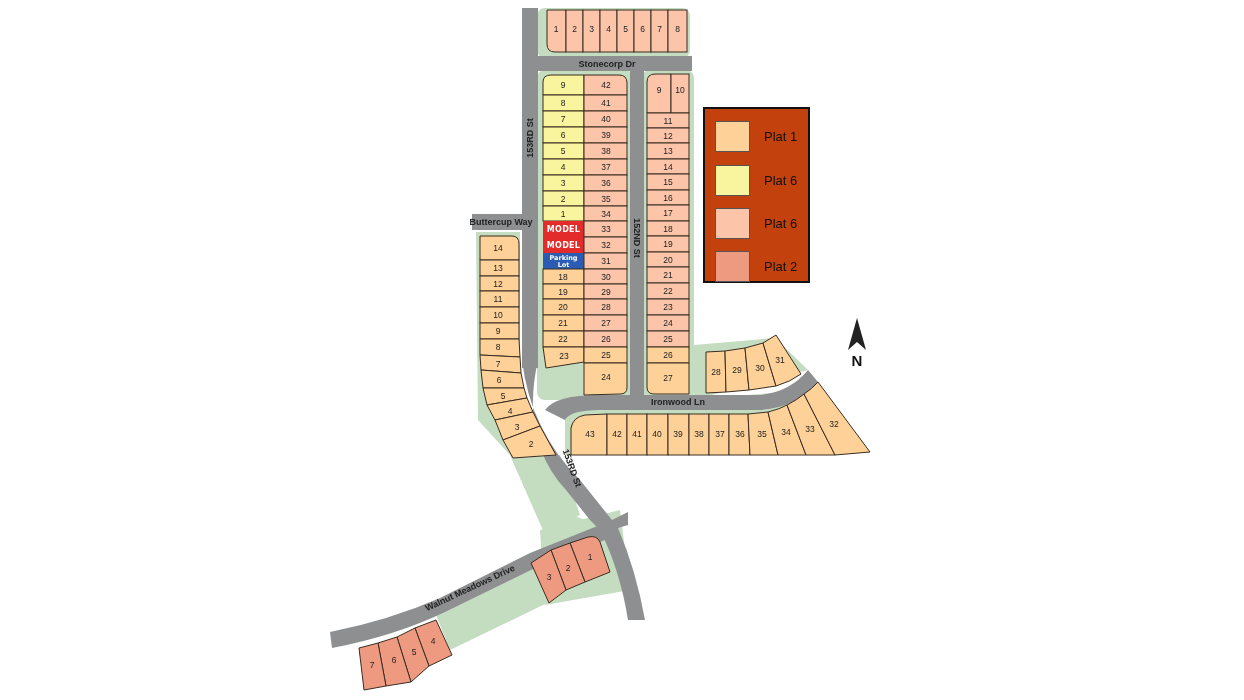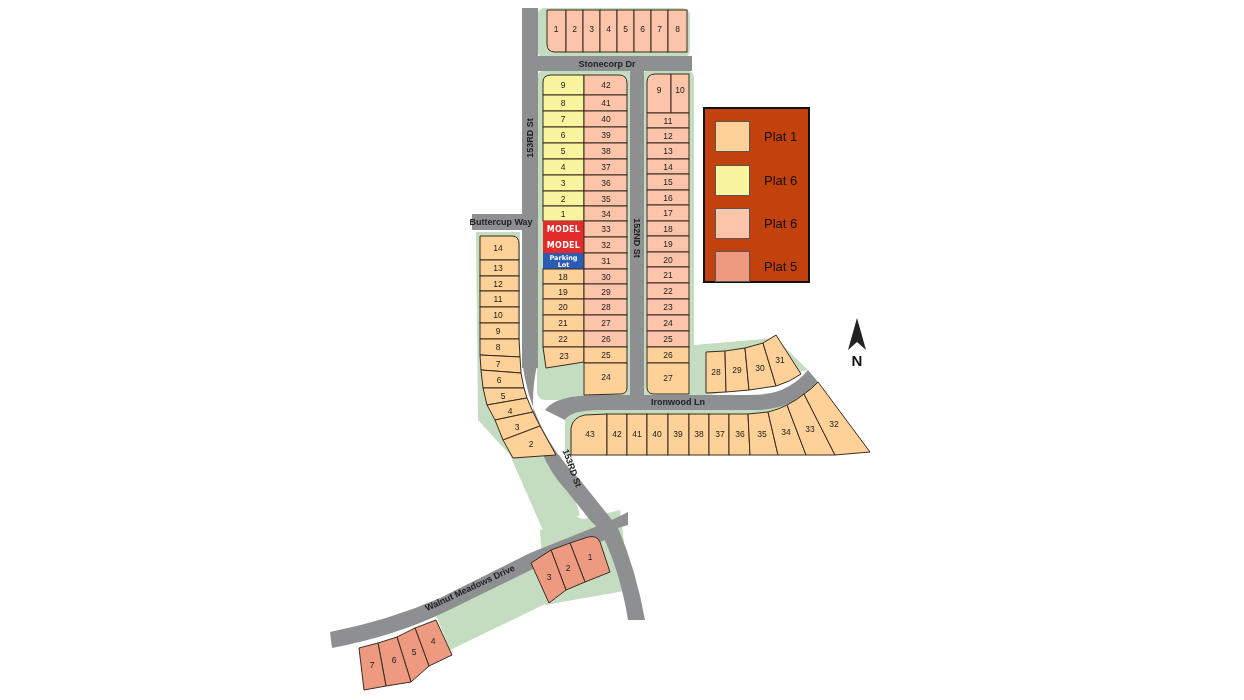--- a/index.html
+++ b/index.html
@@ -501,21 +501,21 @@
   <div class="legend-row" style="top:54px;">
     <div class="swatch" style="background:#f9f59e;"></div>
     <span class="legend-label">Plat 6</span>
   </div>
   <div class="legend-row" style="top:97px;">
     <div class="swatch" style="background:#fcc4a8;"></div>
     <span class="legend-label">Plat 6</span>
   </div>
   <div class="legend-row" style="top:140px;">
     <div class="swatch" style="background:#ed9a80;"></div>
-    <span class="legend-label">Plat 5</span>
+    <span class="legend-label">Plat 2</span>
   </div>
 </div>
 
 <div class="north">
   <svg width="24" height="34" viewBox="0 0 24 34">
     <path d="M12 0 L21 32 L12 24 L3 32 Z" fill="#222"></path>
   </svg>
   <div class="north-n">N</div>
 </div>
 

